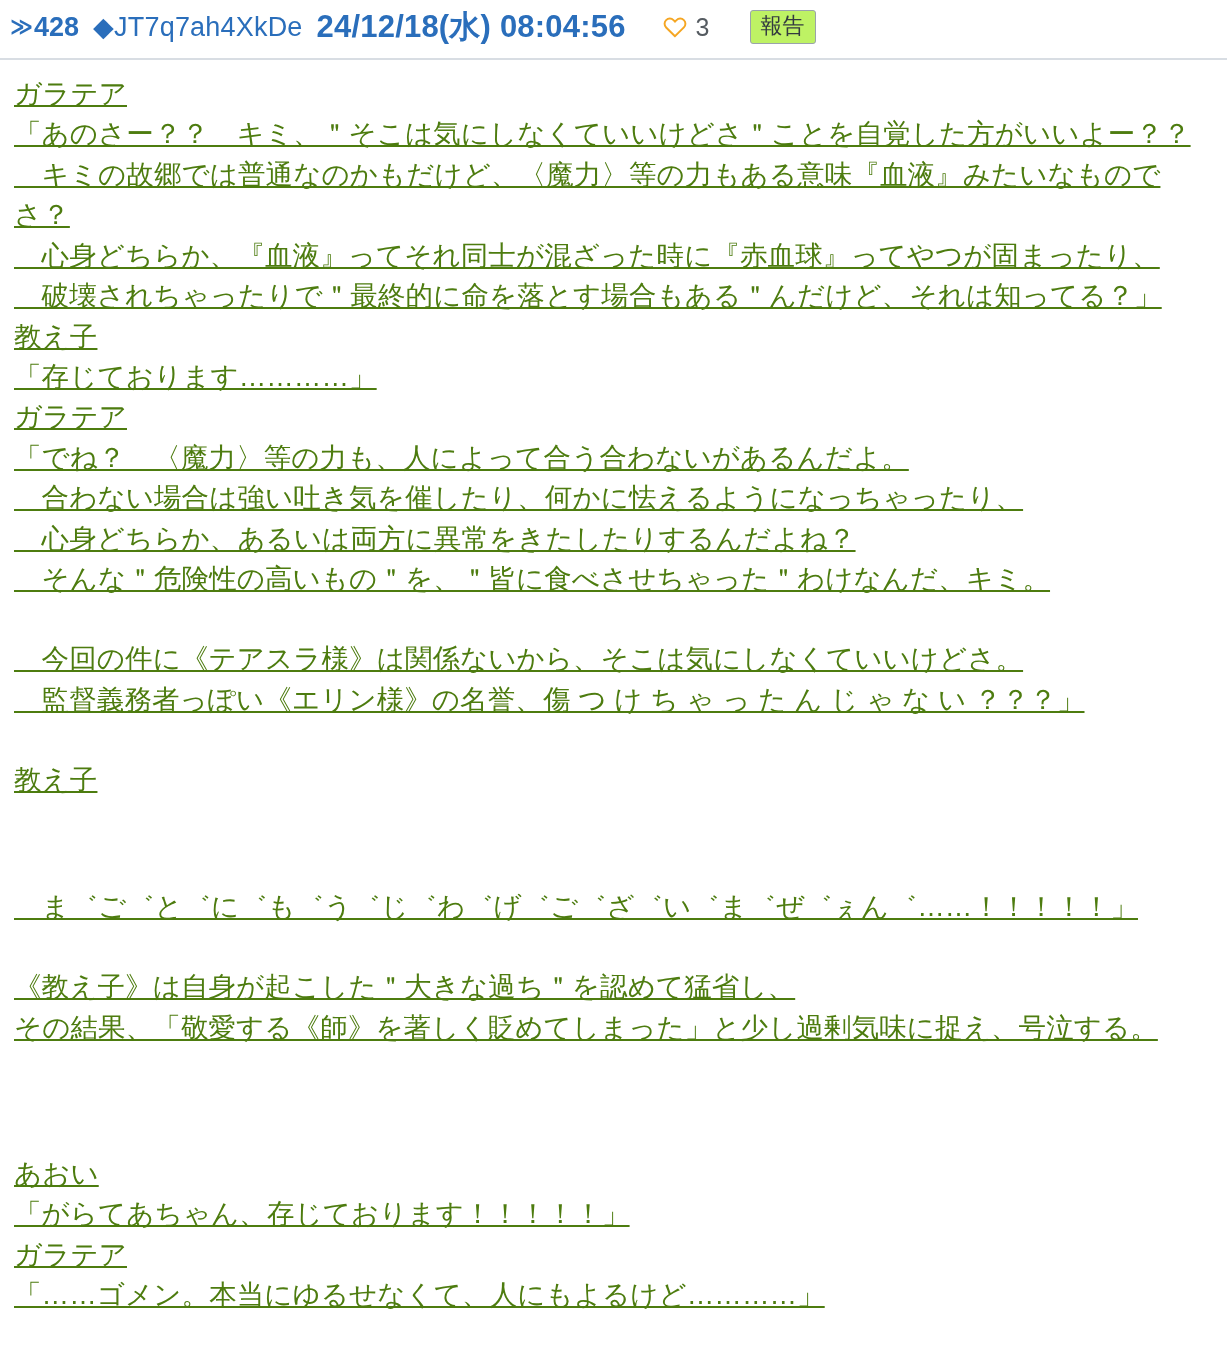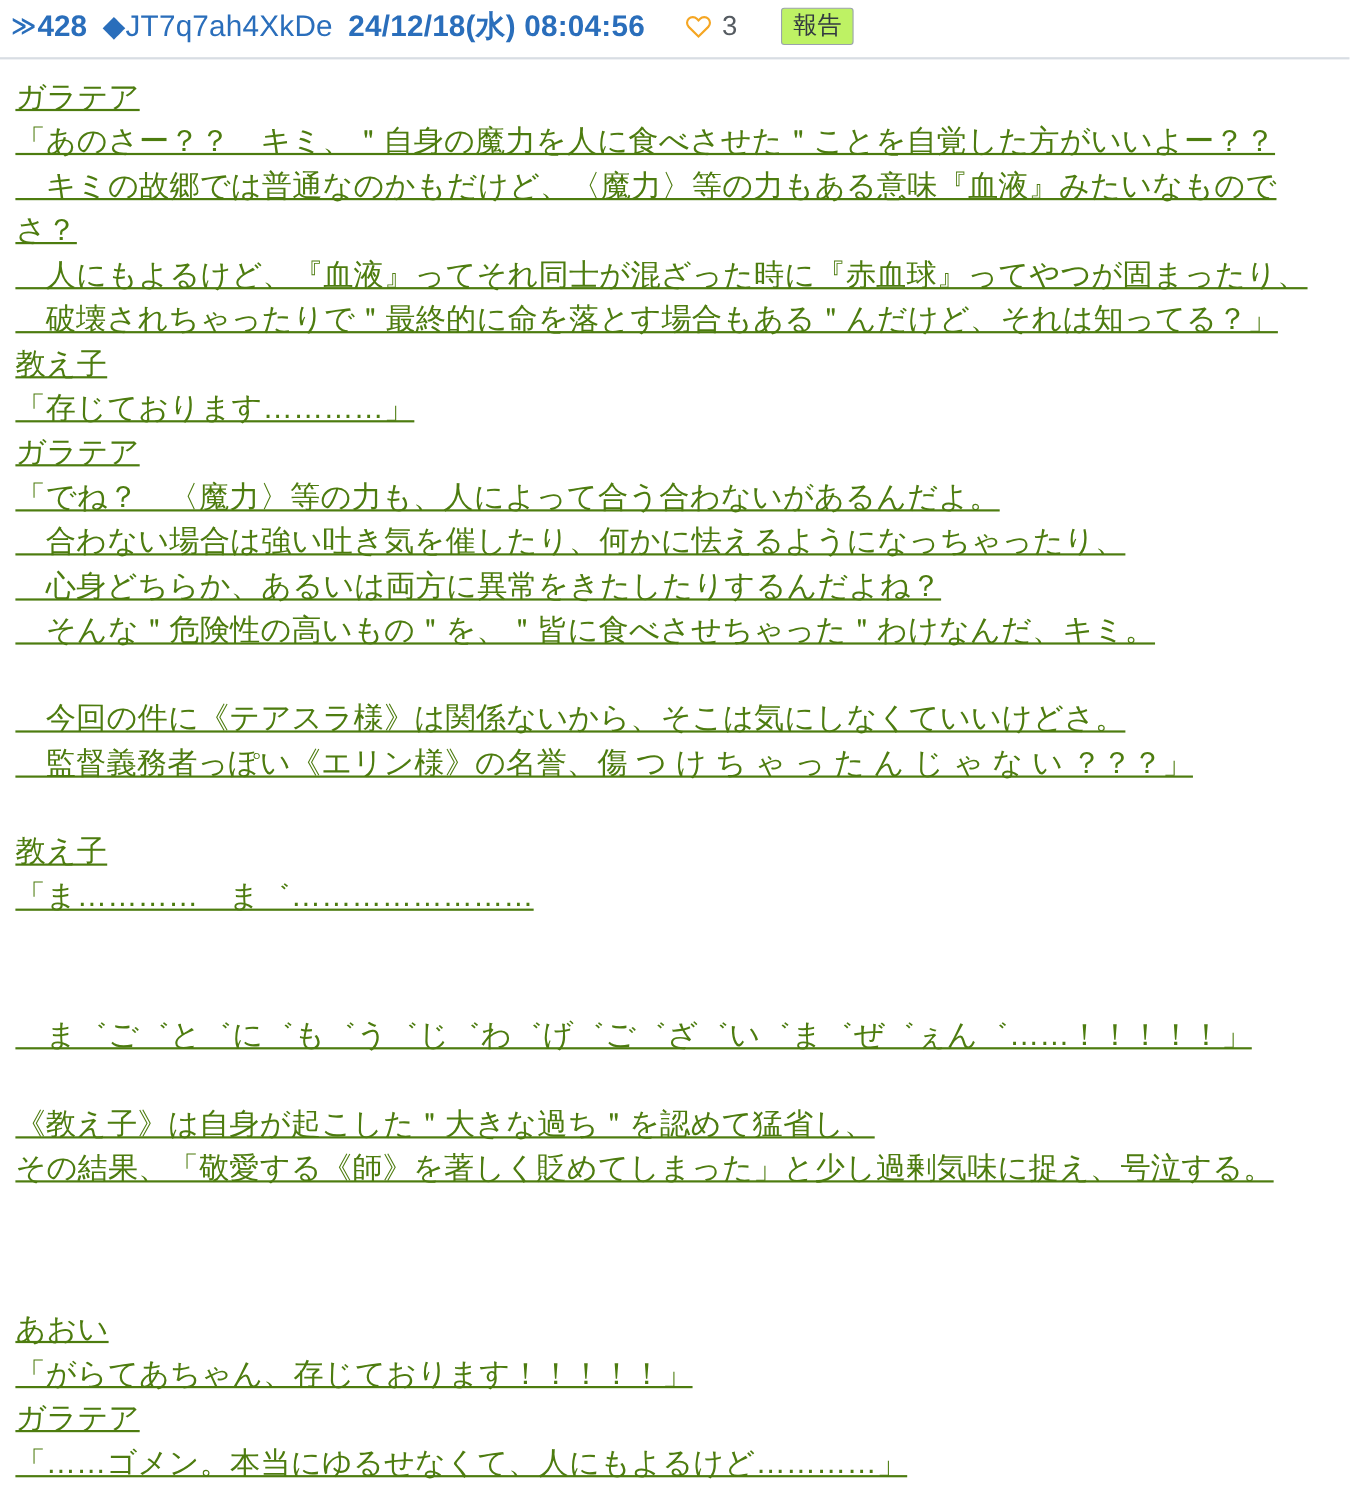--- a/index.html
+++ b/index.html
@@ -39,21 +39,21 @@
     margin-right: 1px;
     color: #2a6ebb;
   }
   .poster-id {
     font-size: 27px;
     font-weight: normal;
     color: #2a6ebb;
     letter-spacing: 0.2px;
   }
   .post-date {
-    font-size: 27px;
+    font-size: 31px;
     font-weight: bold;
     color: #2a6ebb;
     letter-spacing: 0.2px;
   }
   .like-wrap {
     display: inline-flex;
     align-items: center;
     gap: 8px;
     margin-left: 22px;
   }
@@ -121,37 +121,36 @@
           <path d="M12 20.5 3.8 12.4a4.8 4.8 0 0 1 0-6.8 4.8 4.8 0 0 1 6.8 0L12 7l1.4-1.4a4.8 4.8 0 0 1 6.8 0 4.8 4.8 0 0 1 0 6.8z"></path>
         </svg>
       </span>
       <span class="like-count">3</span>
     </span>
     <button class="report-btn">報告</button>
   </div>
 
   <div class="post-body">
     <div class="line">ガラテア</div>
-    <div class="line">「あのさー？？　キミ、＂自身の魔力を人に食べさせた＂ことを自覚した方がいいよー？？</div>
+    <div class="line">「あのさー？？　キミ、＂そこは気にしなくていいけどさ＂ことを自覚した方がいいよー？？</div>
     <div class="line">　キミの故郷では普通なのかもだけど、〈魔力〉等の力もある意味『血液』みたいなものでさ？</div>
-    <div class="line">　人にもよるけど、『血液』ってそれ同士が混ざった時に『赤血球』ってやつが固まったり、</div>
+    <div class="line">　心身どちらか、『血液』ってそれ同士が混ざった時に『赤血球』ってやつが固まったり、</div>
     <div class="line">　破壊されちゃったりで＂最終的に命を落とす場合もある＂んだけど、それは知ってる？」</div>
     <div class="line">教え子</div>
     <div class="line">「存じております…………」</div>
     <div class="line">ガラテア</div>
     <div class="line">「でね？　〈魔力〉等の力も、人によって合う合わないがあるんだよ。</div>
     <div class="line">　合わない場合は強い吐き気を催したり、何かに怯えるようになっちゃったり、</div>
     <div class="line">　心身どちらか、あるいは両方に異常をきたしたりするんだよね？</div>
     <div class="line">　そんな＂危険性の高いもの＂を、＂皆に食べさせちゃった＂わけなんだ、キミ。</div>
     <div class="line blank"></div>
     <div class="line">　今回の件に《テアスラ様》は関係ないから、そこは気にしなくていいけどさ。</div>
     <div class="line">　監督義務者っぽい《エリン様》の名誉、傷 つ け ち ゃ っ た ん じ ゃ な い ？？？」</div>
     <div class="line blank"></div>
     <div class="line">教え子</div>
-    <div class="line">「ま…………　ま゛……………………</div>
     <div class="line blank-big"></div>
     <div class="line">　ま゛ご゛と゛に゛も゛う゛じ゛わ゛げ゛ご゛ざ゛い゛ま゛ぜ゛ぇん゛……！！！！！」</div>
     <div class="line blank"></div>
     <div class="line">《教え子》は自身が起こした＂大きな過ち＂を認めて猛省し、</div>
     <div class="line">その結果、「敬愛する《師》を著しく貶めてしまった」と少し過剰気味に捉え、号泣する。</div>
     <div class="line blank-big"></div>
     <div class="line blank-small"></div>
     <div class="line">あおい</div>
     <div class="line">「がらてあちゃん、存じております！！！！！」</div>
     <div class="line">ガラテア</div>

